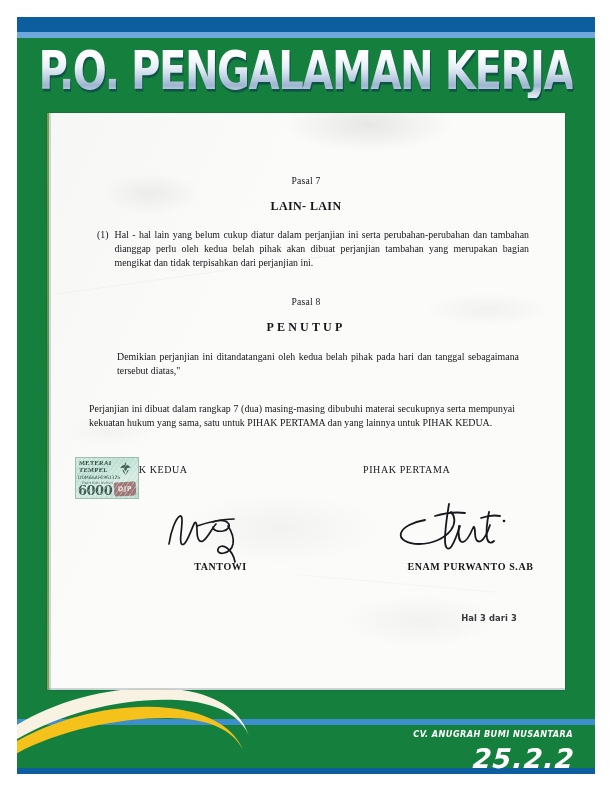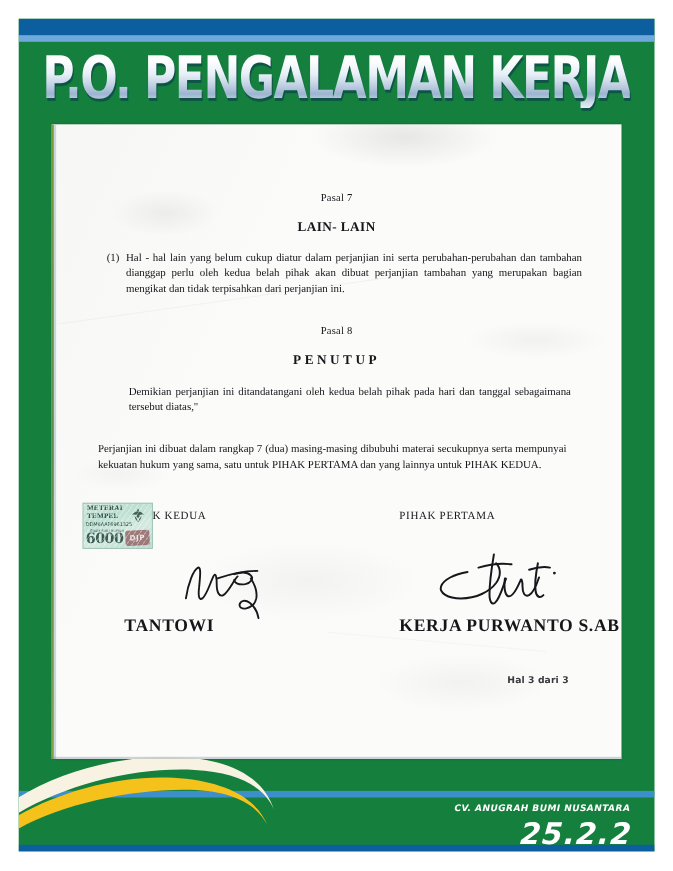--- a/index.html
+++ b/index.html
@@ -203,24 +203,24 @@
     width: 215px;
   }
   .sign-col.left  { left: 38px; }
   .sign-col.right { left: 288px; }
   .sign-role {
     font-size: 10px;
     font-weight: normal;
     letter-spacing: 0.6px;
   }
   .sign-name {
-    font-size: 16px;
+    font-size: 10px;
     font-weight: bold;
     letter-spacing: 0.6px;
-    text-align: left;
+    text-align: center;
     position: absolute;
     top: 97px;
     width: 215px;
   }
   .sign-mark {
     position: absolute;
     top: 22px;
     width: 215px;
     height: 78px;
   }
@@ -428,21 +428,21 @@
                 <path d="M62 34 C50 36, 40 41, 38 47 C36 53, 44 58, 56 58 C70 58, 82 52, 88 44 C93 37, 92 30, 88 26"></path>
                 <path d="M86 18 C84 30, 82 44, 82 54 C82 61, 84 64, 87 62 C91 59, 94 48, 97 40"></path>
                 <path d="M72 30 C82 27, 94 26, 102 27"></path>
                 <path d="M96 40 C95 48, 96 55, 99 56 C103 57, 107 49, 110 42 C111 39, 112 42, 112 47 C112 53, 114 57, 118 55 C122 53, 125 45, 127 39"></path>
                 <path d="M126 26 C124 36, 123 46, 124 52 C125 57, 128 58, 131 55"></path>
                 <path d="M118 32 C124 30, 132 29, 137 30"></path>
                 <circle cx="141" cy="35" r="1.3" fill="#17171c" stroke="none"></circle>
               </g>
             </svg>
           </div>
-          <div class="sign-name">KERJA PURWANTO S.AB</div>
+          <div class="sign-name">ENAM PURWANTO S.AB</div>
         </div>
 
       </div>
     </div>
 
     <div id="materai-stamp">
       <div class="m-title">
         <div>METERAI</div>
         <div>TEMPEL</div>
       </div>

